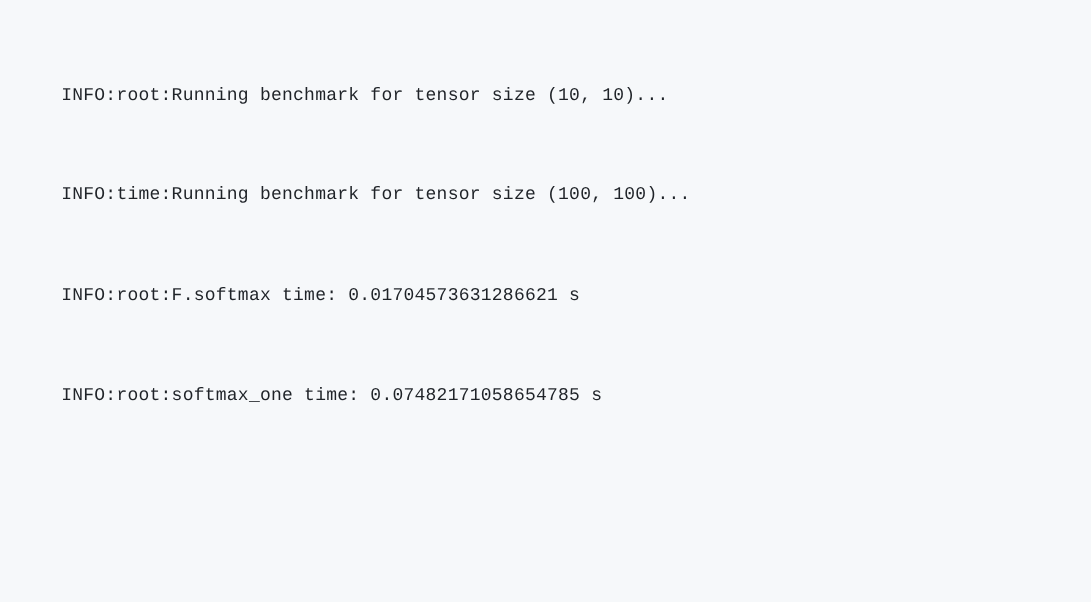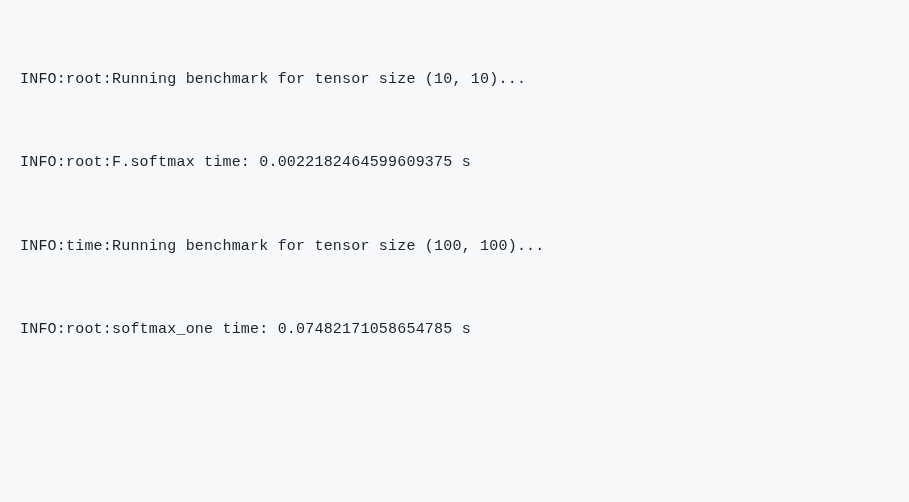--- a/index.html
+++ b/index.html
@@ -18,29 +18,30 @@
     padding: 14px 20px;
     overflow: hidden;
   }
   .log-block {
     white-space: pre;
   }
   .log-line {
     display: block;
     letter-spacing: 0.2px;
     line-height: 2.35;
+    margin-left: 31px;
   }
 </style>
 </head>
 <body>
 
 <div class="log-block">
   <span class="log-line">INFO:root:Running benchmark for tensor size (10, 10)...</span>
-  <span class="log-line">INFO:root:F.softmax time: 0.0022182464599609375 s</span>
   <span class="log-line">INFO:time:Running benchmark for tensor size (100, 100)...</span>
+  <span class="log-line">INFO:root:F.softmax time: 0.01704573631286621 s</span>
   <span class="log-line">INFO:root:softmax_one time: 0.07482171058654785 s</span>
   
   
   
   
   
   
   
 </div>
 

